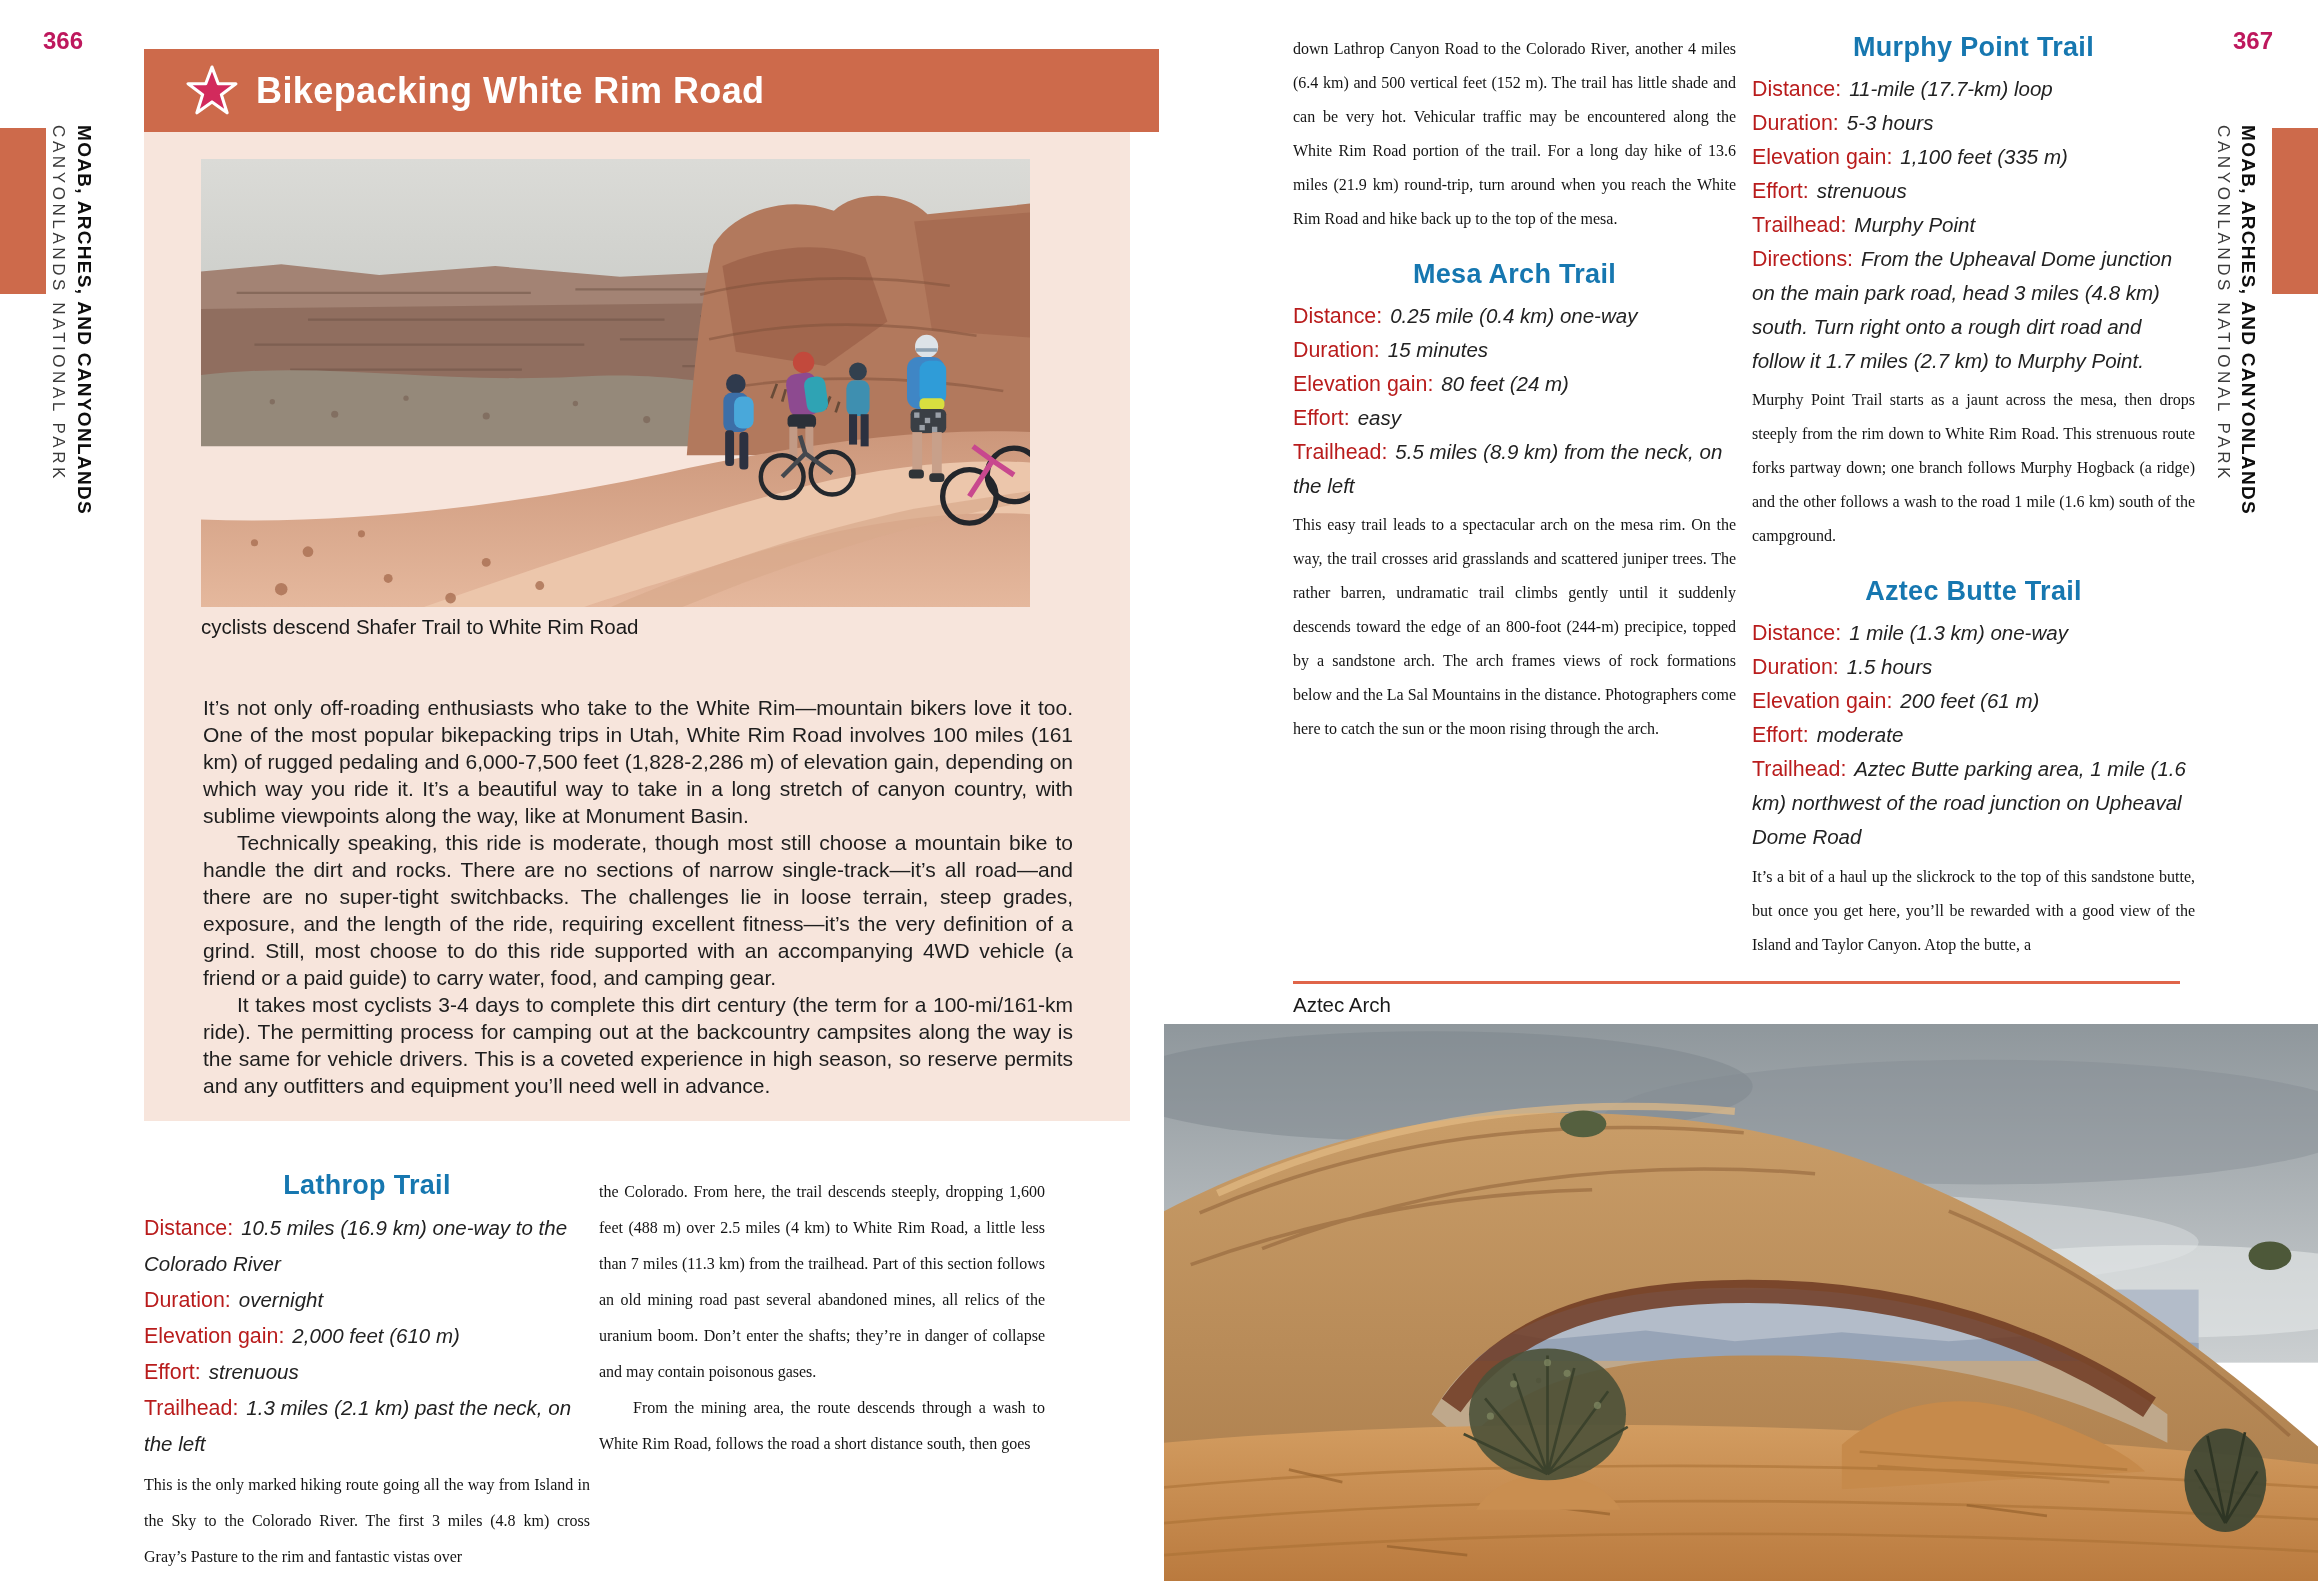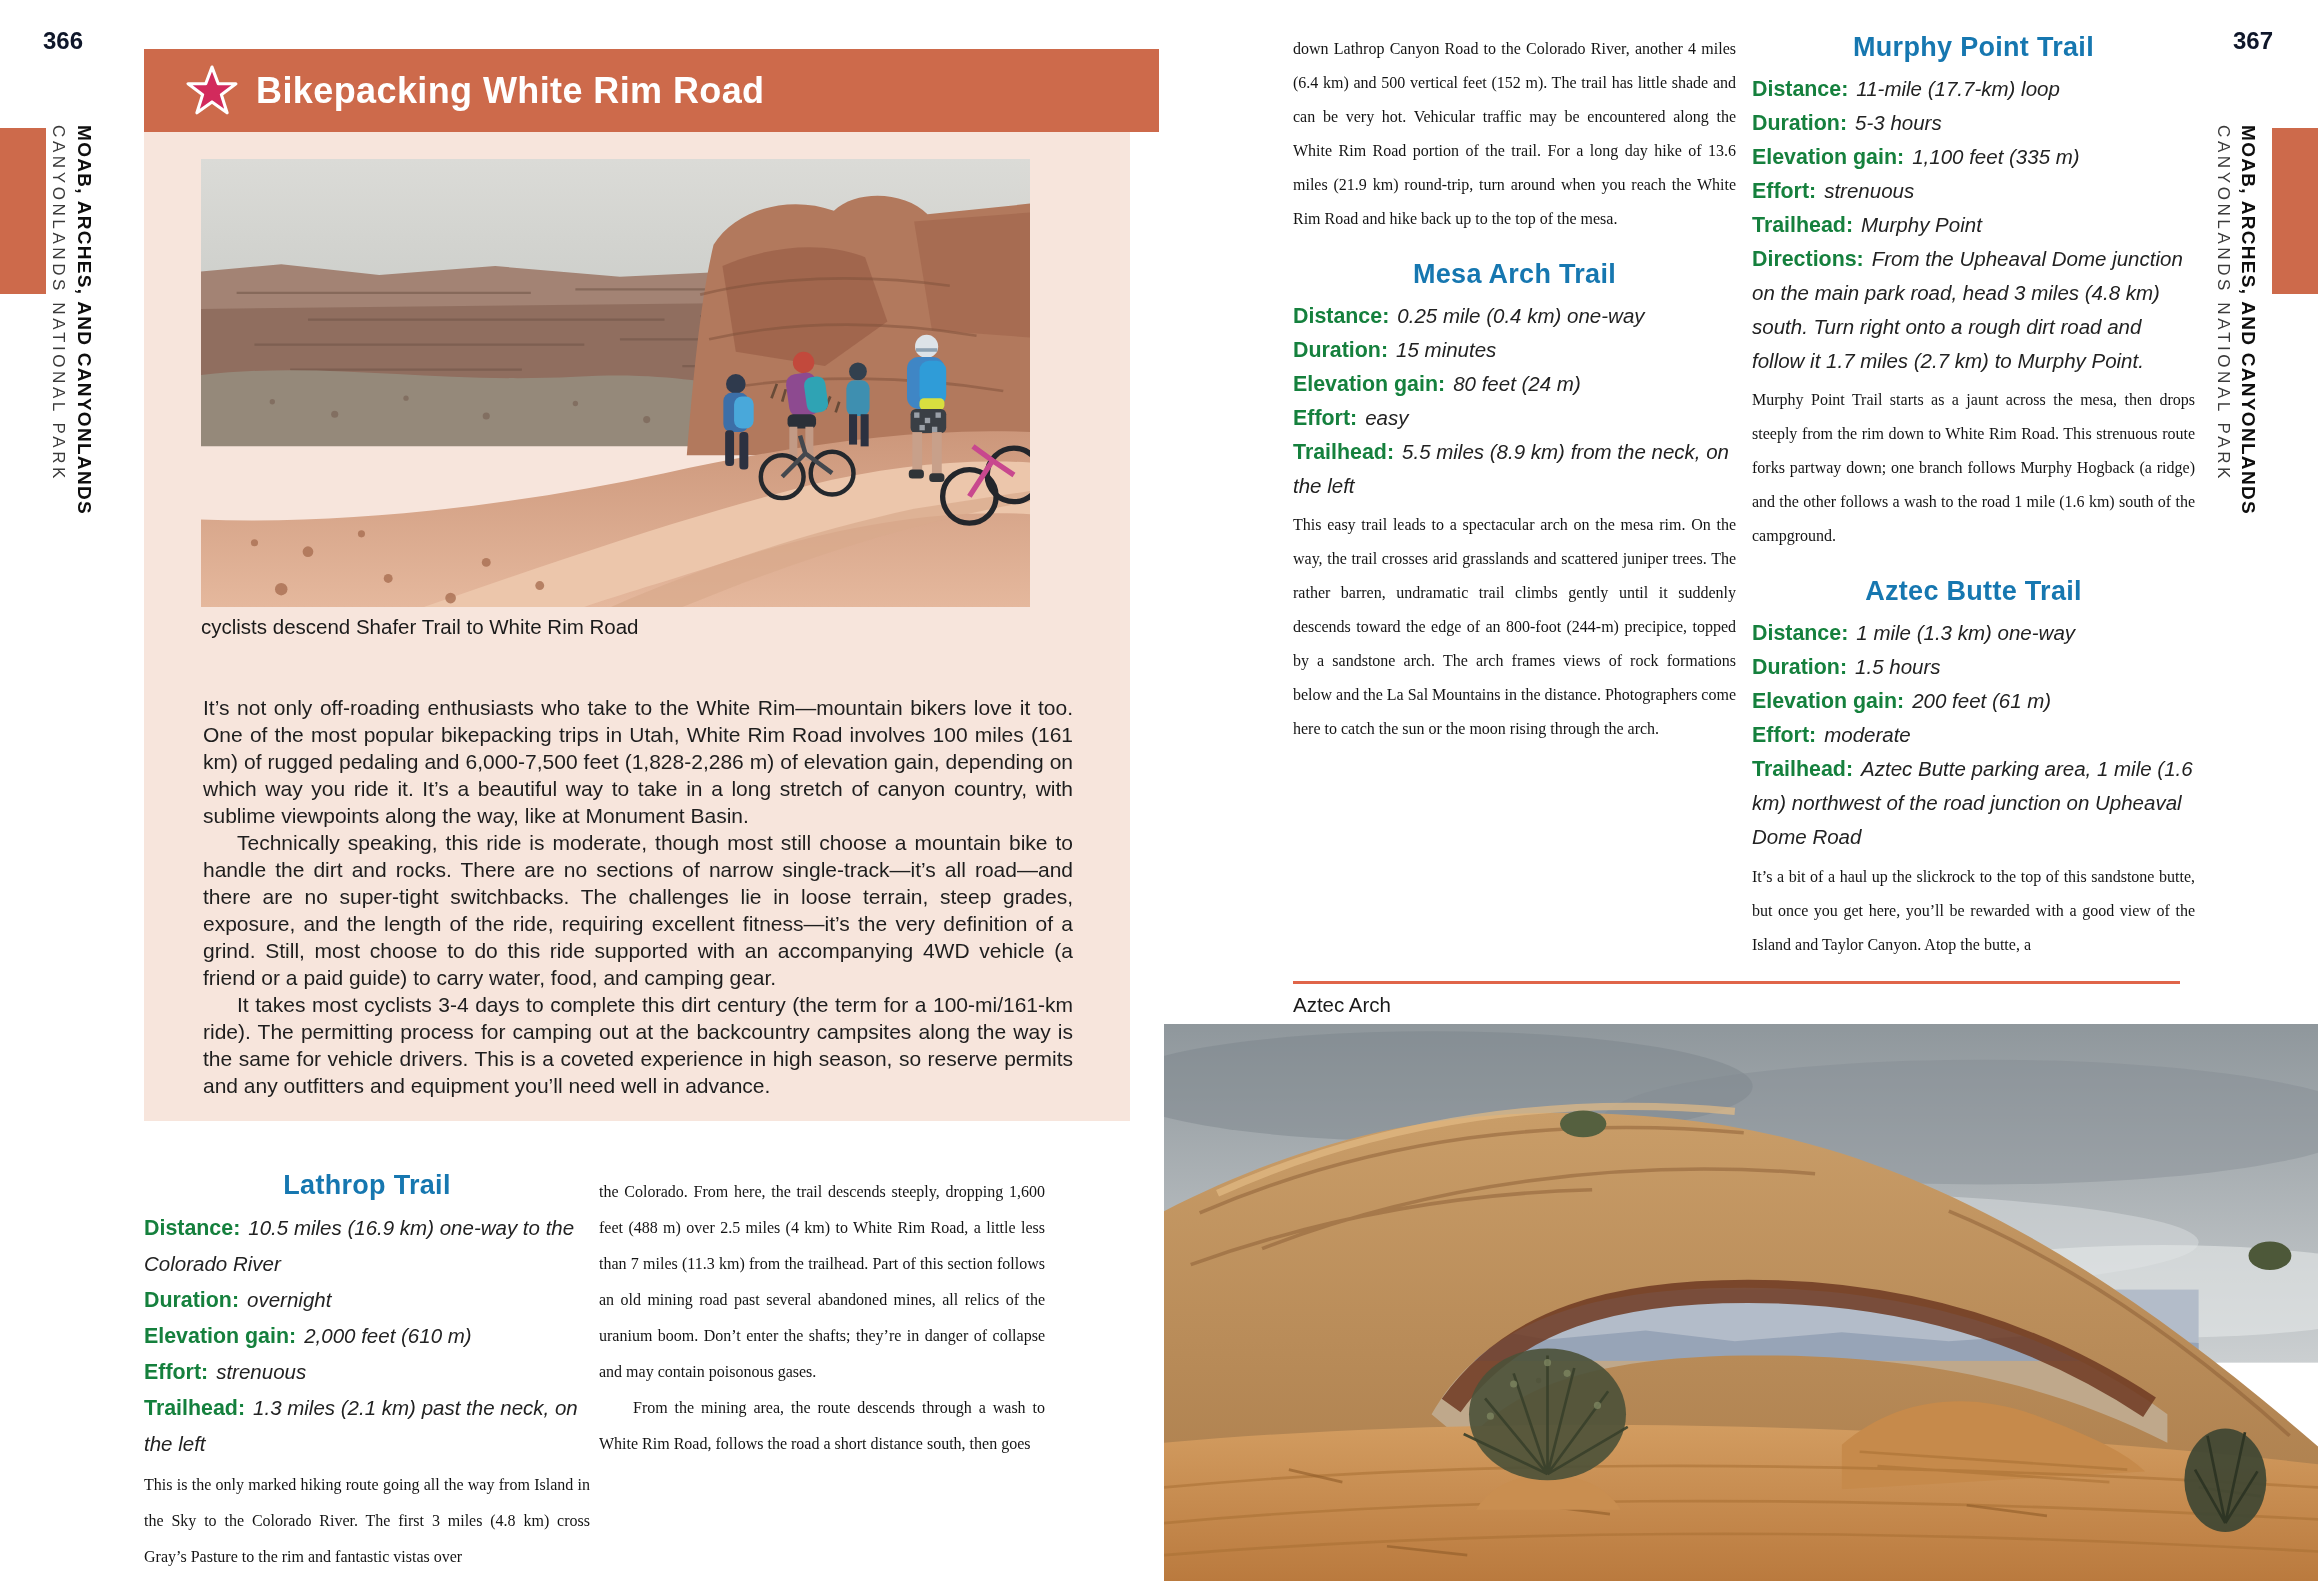--- a/index.html
+++ b/index.html
@@ -1,20 +1,20 @@
 <!DOCTYPE html>
 <html style="font-size:14.3px"><head>
 <meta charset="utf-8">
 <style>
   html,body{margin:0;padding:0;background:#ffffff;}
   #canvas{position:relative;width:2319px;height:1581px;background:#ffffff;overflow:hidden;
           font-family:"Liberation Sans",sans-serif;color:#1b1b1b;}
   .abs{position:absolute;}
   
-  .pagenum{font-size:24px;font-weight:bold;color:#0f172a;}
+  .pagenum{font-size:24px;font-weight:bold;color:#be185d;}
   
   .edge-tab{background:#cd6a4b;width:46px;height:166px;top:128px;}
   .vtext{writing-mode:vertical-rl;top:125px;white-space:nowrap;}
   .vtext.vlight{font-size:17px;letter-spacing:3.6px;color:#3a3a3a;}
   .vtext.vbold{font-size:19px;font-weight:bold;letter-spacing:1.3px;color:#0e0e0e;}
   
   .feature-bar{left:144px;top:49px;width:1015px;height:83px;background:#cd6a4b;
                display:flex;align-items:center;padding-left:42px;box-sizing:border-box;}
   .star{width:52px;height:52px;flex:0 0 auto;}
   .feature-title{color:#ffffff;font-size:36px;font-weight:bold;letter-spacing:0.4px;margin-left:18px;}
@@ -24,21 +24,21 @@
   .caption{font-size:20.5px;color:#1a1a1a;}
   .feature-body{left:203px;top:694px;width:870px;font-size:21px;line-height:27px;color:#1e1e1e;
                 text-align:justify;}
   .feature-body p{margin:0;}
   .ind{text-indent:34px;}
   
   .trail-h{font-size:27px;font-weight:bold;color:#1677b0;margin:0 0 9px 0;letter-spacing:0.3px;text-align:center;}
   .stats{margin:0 0 5.4px 0;}
   .stat{font-size:20.5px;line-height:36px;}
   .stats.tight .stat{line-height:34px;}
-  .sl{font-weight:bold;color:#15803d;font-size:21.4px;margin-right:8px;}
+  .sl{font-weight:normal;color:#b91c1c;font-size:21.4px;margin-right:8px;}
   .sv{font-style:italic;color:#222;}
   .serif{font-family:"Liberation Serif",serif;font-size:16px;line-height:36px;color:#141414;
          text-align:justify;}
   .serif p{margin:0;}
   .serif.tight{line-height:34px;}
   .col{box-sizing:border-box;}
   .sec-gap{margin-top:23px;}
   .rule{background:#e06549;height:2.7px;}
 </style>
 </head>

